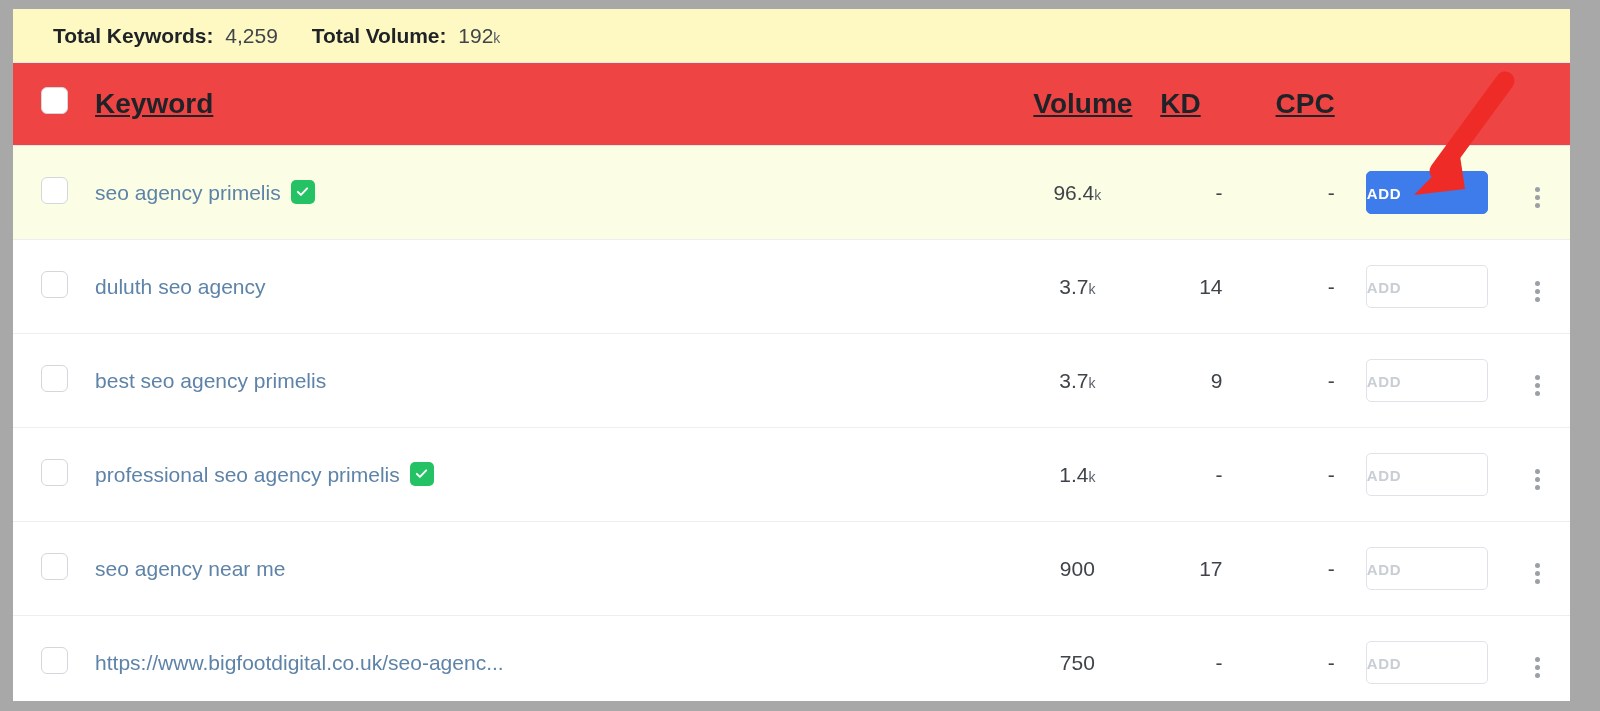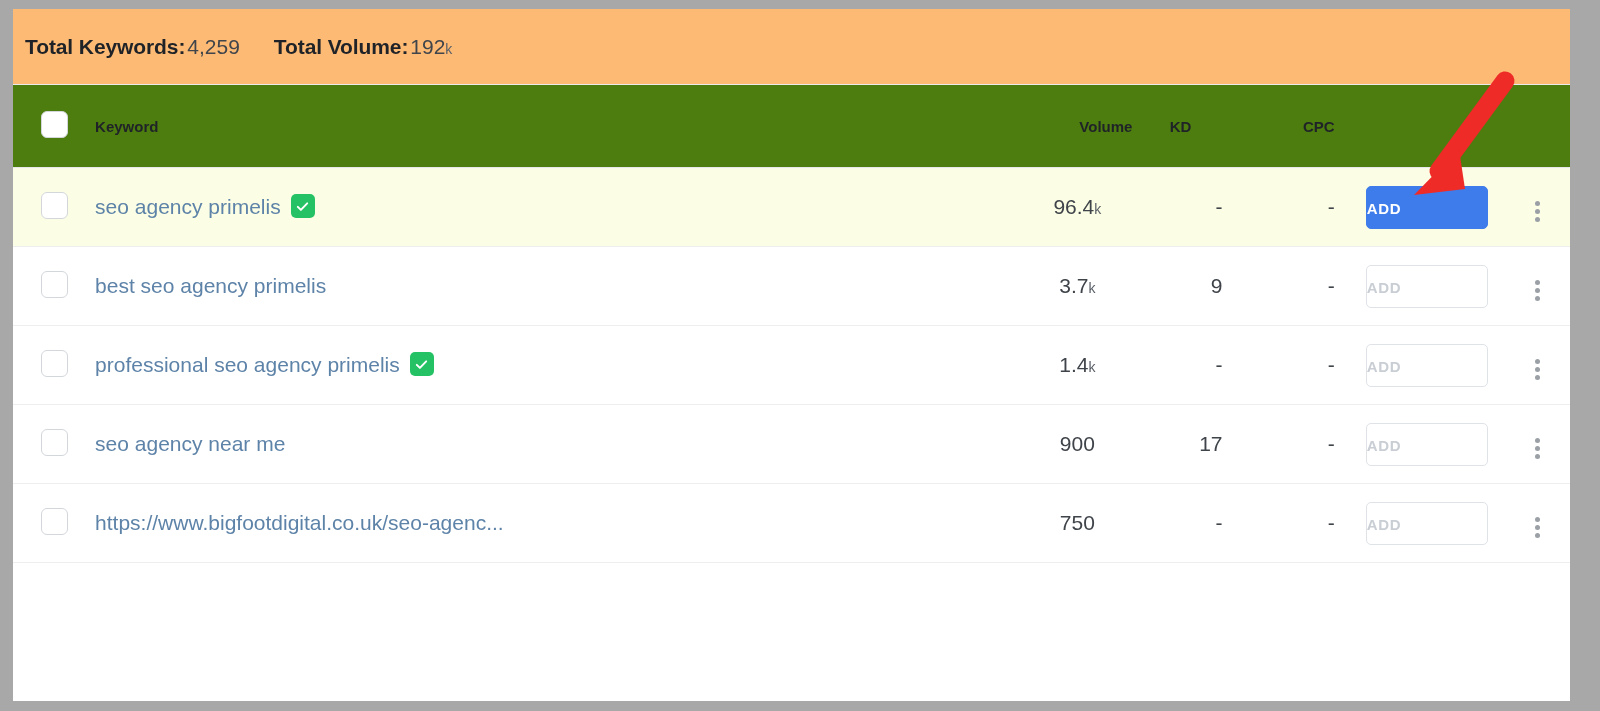--- a/index.html
+++ b/index.html
@@ -22,45 +22,45 @@
     top: 9px;
     width: 1557px;
     height: 692px;
     background: #ffffff;
     box-sizing: border-box;
     overflow: hidden;
   }
 
   
   .summary-bar {
-    height: 76px;
+    height: 54px;
     display: flex;
     align-items: center;
-    padding-left: 12px;
+    padding-left: 40px;
     box-sizing: border-box;
     border-bottom: 1px solid #e9ebed;
-    background: #fdba74;
+    background: #fef9c3;
   }
   .summary-stat {
     display: flex;
     align-items: baseline;
     margin-right: 34px;
     white-space: nowrap;
   }
   .summary-label {
     font-size: 21px;
     font-weight: bold;
     color: #1f2328;
     letter-spacing: -0.1px;
   }
   .summary-value {
     font-size: 21px;
     font-weight: normal;
     color: #40454b;
-    margin-left: 2px;
+    margin-left: 12px;
   }
   .unit-suffix {
     font-size: 14px;
     color: #5a6067;
     margin-left: 0px;
     position: relative;
     top: 0px;
   }
 
   
@@ -73,37 +73,38 @@
   .kw-table col.c-keyword { width: 936px; }
   .kw-table col.c-volume  { width: 116px; }
   .kw-table col.c-kd      { width: 88px; }
   .kw-table col.c-cpc     { width: 120px; }
   .kw-table col.c-add     { width: 160px; }
   .kw-table col.c-menu    { width: 63px; }
 
   thead th {
     height: 82px;
     border-bottom: 1px solid #e6e8ea;
-    font-size: 15px;
+    font-size: 28px;
     font-weight: bold;
     color: #1f2328;
-    background: #4d7c0f;
+    background: #ef4444;
     padding: 0;
     vertical-align: middle;
+    text-decoration: underline;
   }
   th.h-check   { text-align: left;  padding-left: 28px; }
   th.h-keyword { text-align: left;  padding-left: 10px; }
   th.h-volume  { text-align: right; padding-right: 6px; }
   th.h-kd      { padding-right: 4px; }
   th.h-cpc     { text-align: right; padding-right: 12px; }
   th.h-add     { text-align: center; }
   th.h-menu    { text-align: center; }
 
   tbody tr {
-    height: 79px;
+    height: 94px;
     margin-left: 8px;
   }
   tbody tr td {
     border-bottom: 1px solid #eceef0;
     padding: 0;
     vertical-align: middle;
     background: #fff;
   }
   tbody tr.row-highlight td {
     background: #fbfee4;
@@ -260,20 +261,33 @@
           <td class="cell-cpc">-</td>
           <td class="cell-add"><div class="add-btn primary">ADD</div></td>
           <td class="cell-menu"><span class="kebab">
               <span></span>
               <span></span>
               <span></span>
             </span></td>
         </tr>
         <tr>
           <td class="cell-check"><span class="checkbox"></span></td>
+          <td class="cell-keyword"><a class="kw-link">duluth seo agency</a></td>
+          <td class="cell-volume"><span>3.7</span><span class="unit-suffix">k</span></td>
+          <td class="cell-kd">14</td>
+          <td class="cell-cpc">-</td>
+          <td class="cell-add"><div class="add-btn ghost">ADD</div></td>
+          <td class="cell-menu"><span class="kebab">
+              <span></span>
+              <span></span>
+              <span></span>
+            </span></td>
+        </tr>
+        <tr>
+          <td class="cell-check"><span class="checkbox"></span></td>
           <td class="cell-keyword"><a class="kw-link">best seo agency primelis</a></td>
           <td class="cell-volume"><span>3.7</span><span class="unit-suffix">k</span></td>
           <td class="cell-kd">9</td>
           <td class="cell-cpc">-</td>
           <td class="cell-add"><div class="add-btn ghost">ADD</div></td>
           <td class="cell-menu"><span class="kebab">
               <span></span>
               <span></span>
               <span></span>
             </span></td>

